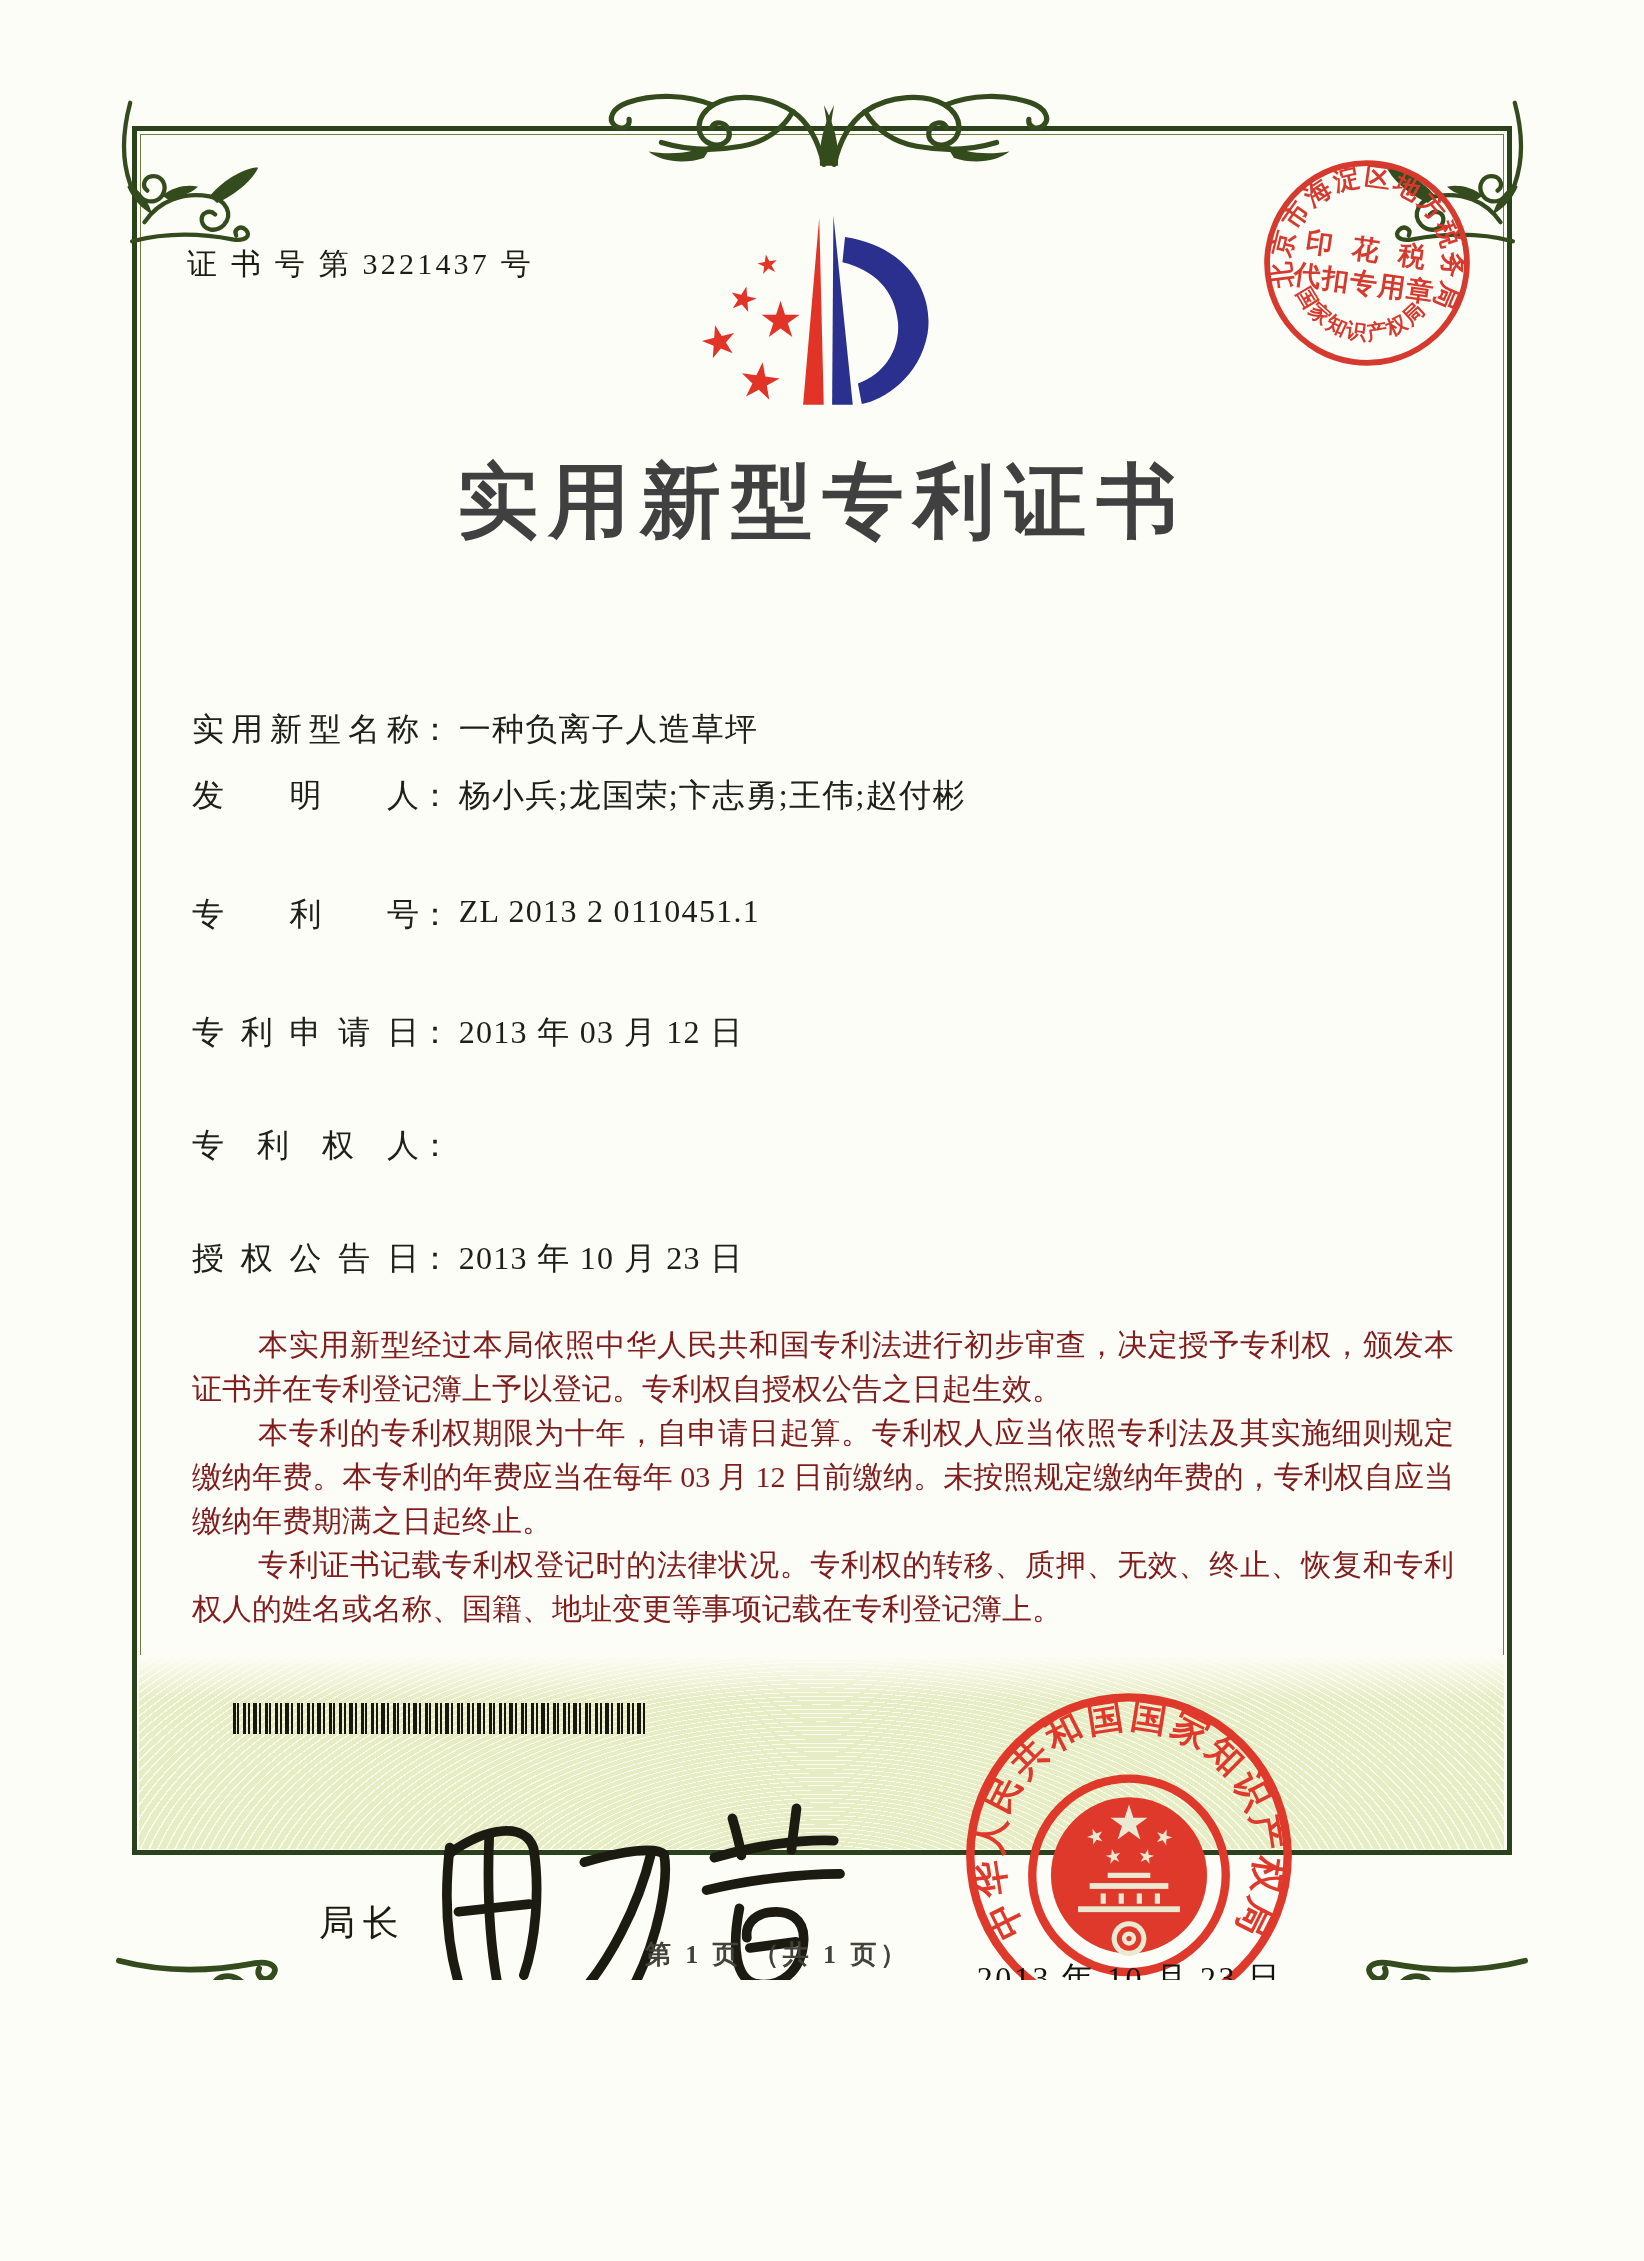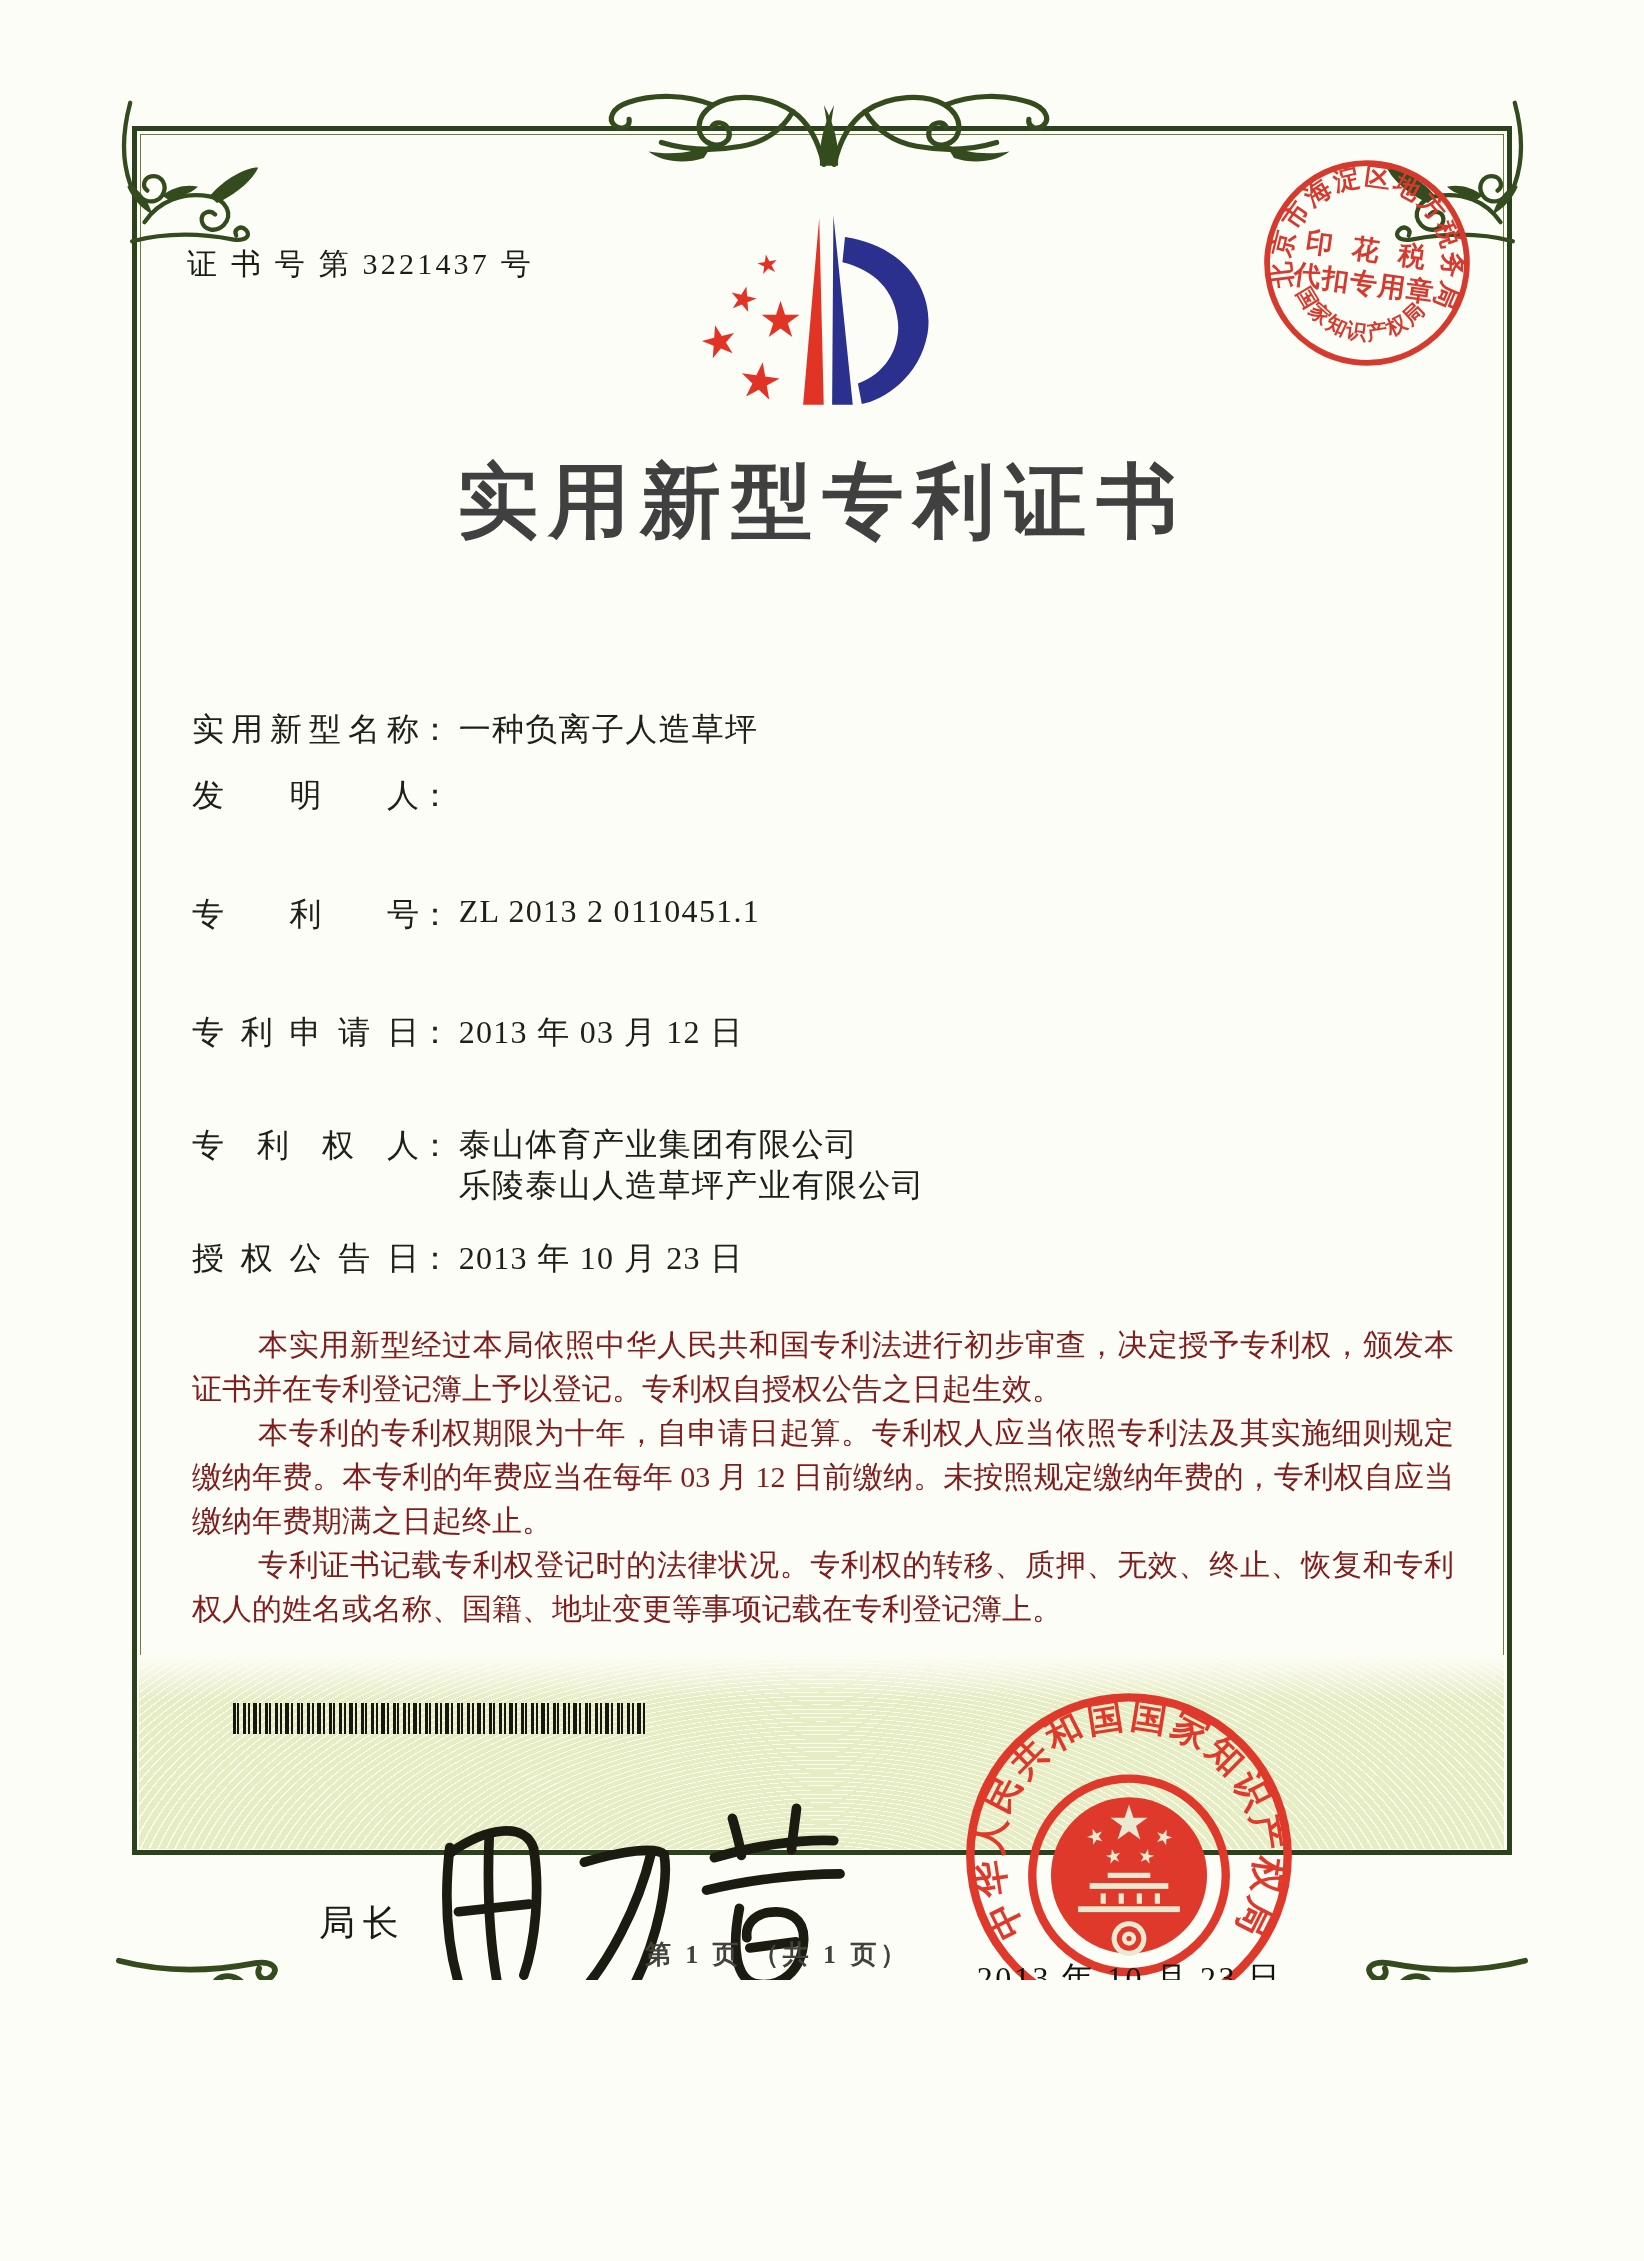--- a/index.html
+++ b/index.html
@@ -134,38 +134,35 @@
   <div class="title">实用新型专利证书</div>
 
   <div class="field-row" style="top:664px;margin-top:44px;">
     <span class="flabel">实用新型名称</span>
       <span class="fcolon">：</span>
     <span class="fvalue">一种负离子人造草坪</span>
   </div>
   <div class="field-row" style="top:774px;">
     <span class="flabel">发明人</span>
       <span class="fcolon">：</span>
+    <span class="fvalue">杨小兵;龙国荣;卞志勇;王伟;赵付彬</span>
   </div>
   <div class="field-row" style="top:893px;">
     <span class="flabel">专利号</span>
       <span class="fcolon">：</span>
     <span class="fvalue">ZL 2013 2 0110451.1</span>
   </div>
   <div class="field-row" style="top:1011px;">
     <span class="flabel">专利申请日</span>
       <span class="fcolon">：</span>
     <span class="fvalue">2013 年 03 月 12 日</span>
   </div>
   <div class="field-row" style="top:1124px;">
     <span class="flabel">专利权人</span>
       <span class="fcolon">：</span>
-    <span class="fvalue-stack">
-      <span>泰山体育产业集团有限公司</span>
-      <span>乐陵泰山人造草坪产业有限公司</span>
-    </span>
   </div>
   <div class="field-row" style="top:1237px;">
     <span class="flabel">授权公告日</span>
       <span class="fcolon">：</span>
     <span class="fvalue">2013 年 10 月 23 日</span>
   </div>
 
   <div class="body-text">
     <p>本实用新型经过本局依照中华人民共和国专利法进行初步审查，决定授予专利权，颁发本证书并在专利登记簿上予以登记。专利权自授权公告之日起生效。</p>
     <p>本专利的专利权期限为十年，自申请日起算。专利权人应当依照专利法及其实施细则规定缴纳年费。本专利的年费应当在每年 03 月 12 日前缴纳。未按照规定缴纳年费的，专利权自应当缴纳年费期满之日起终止。</p>

